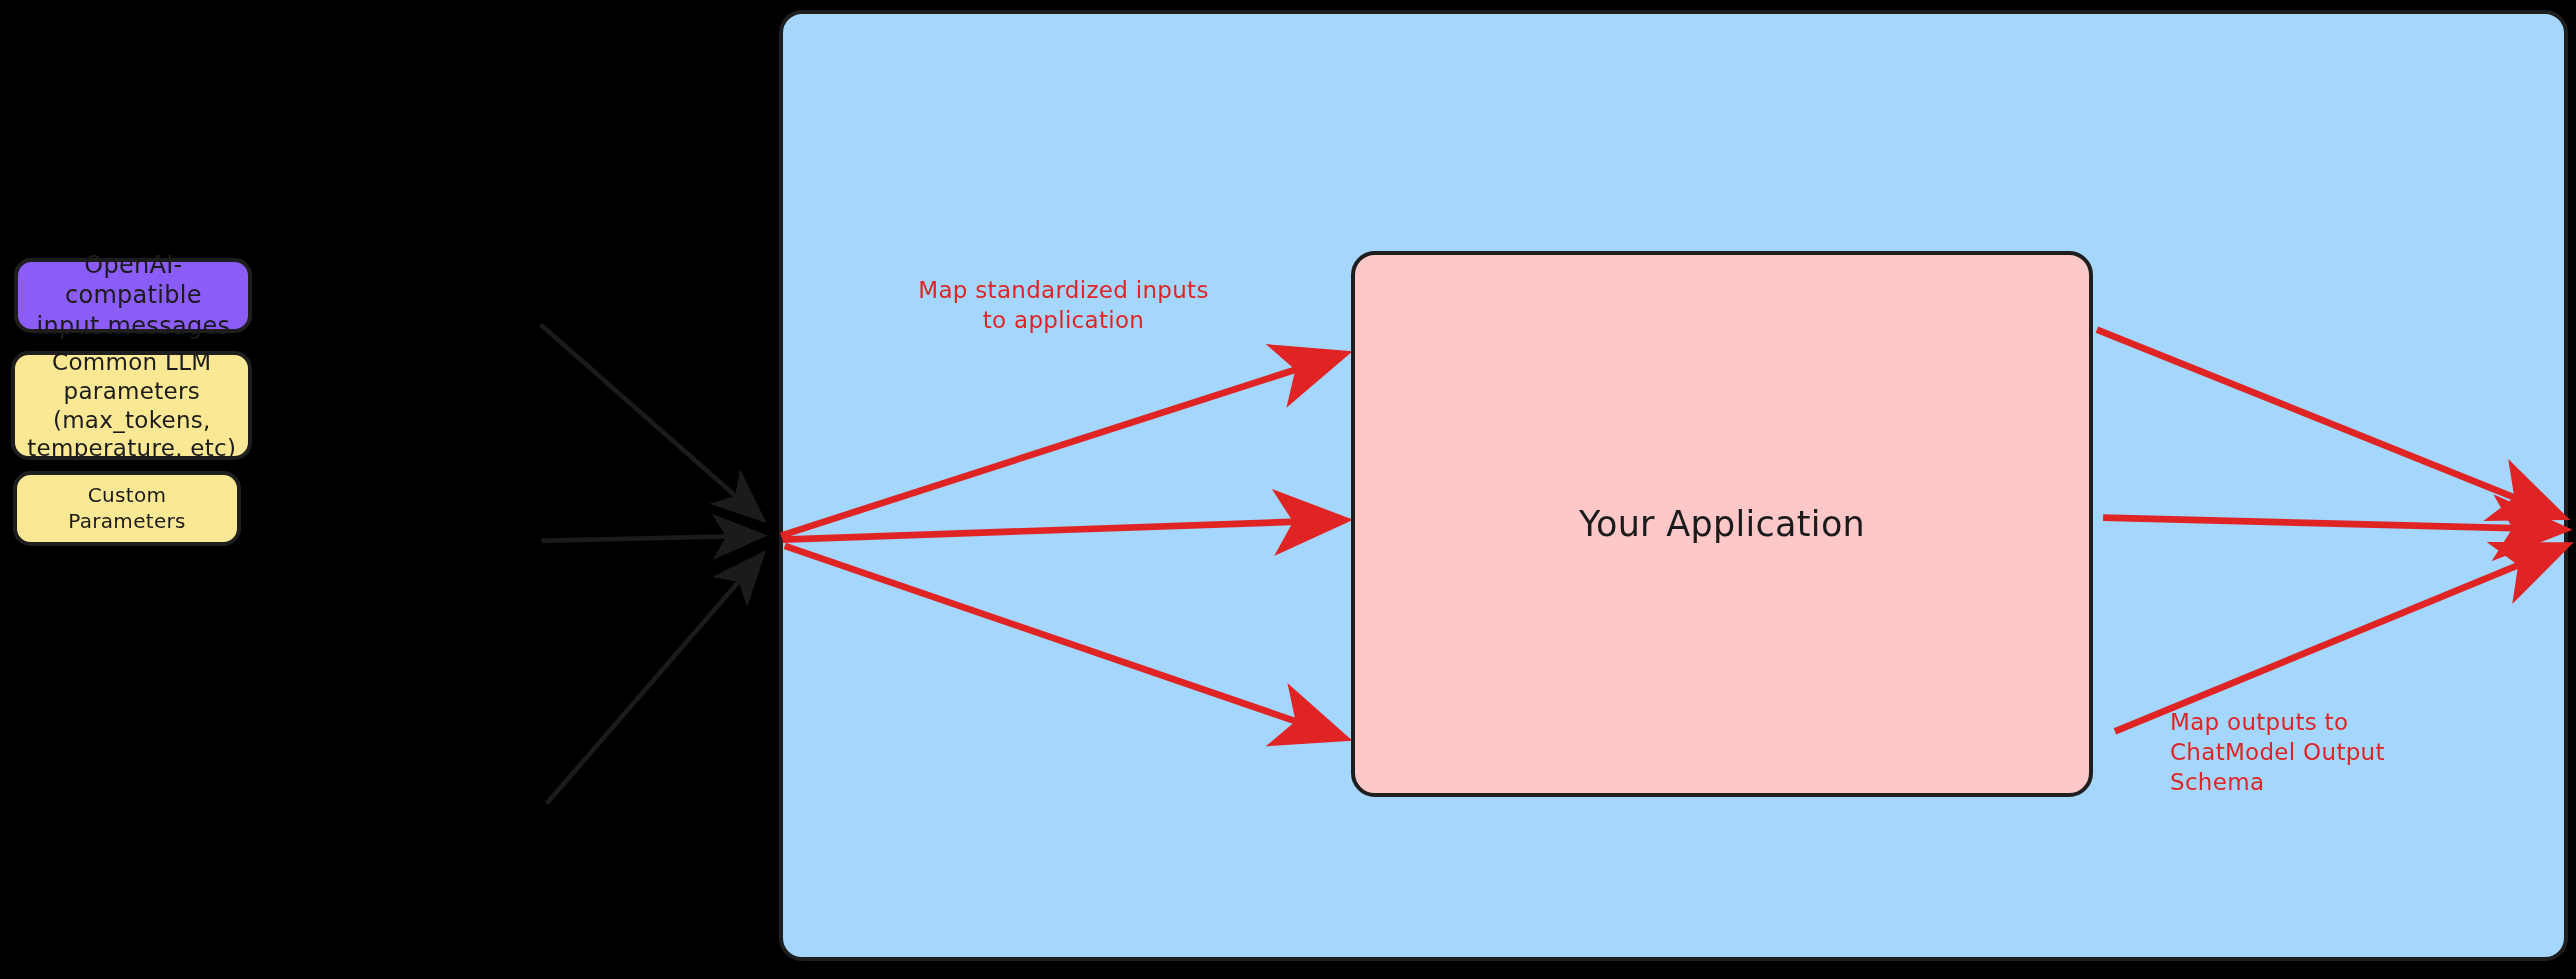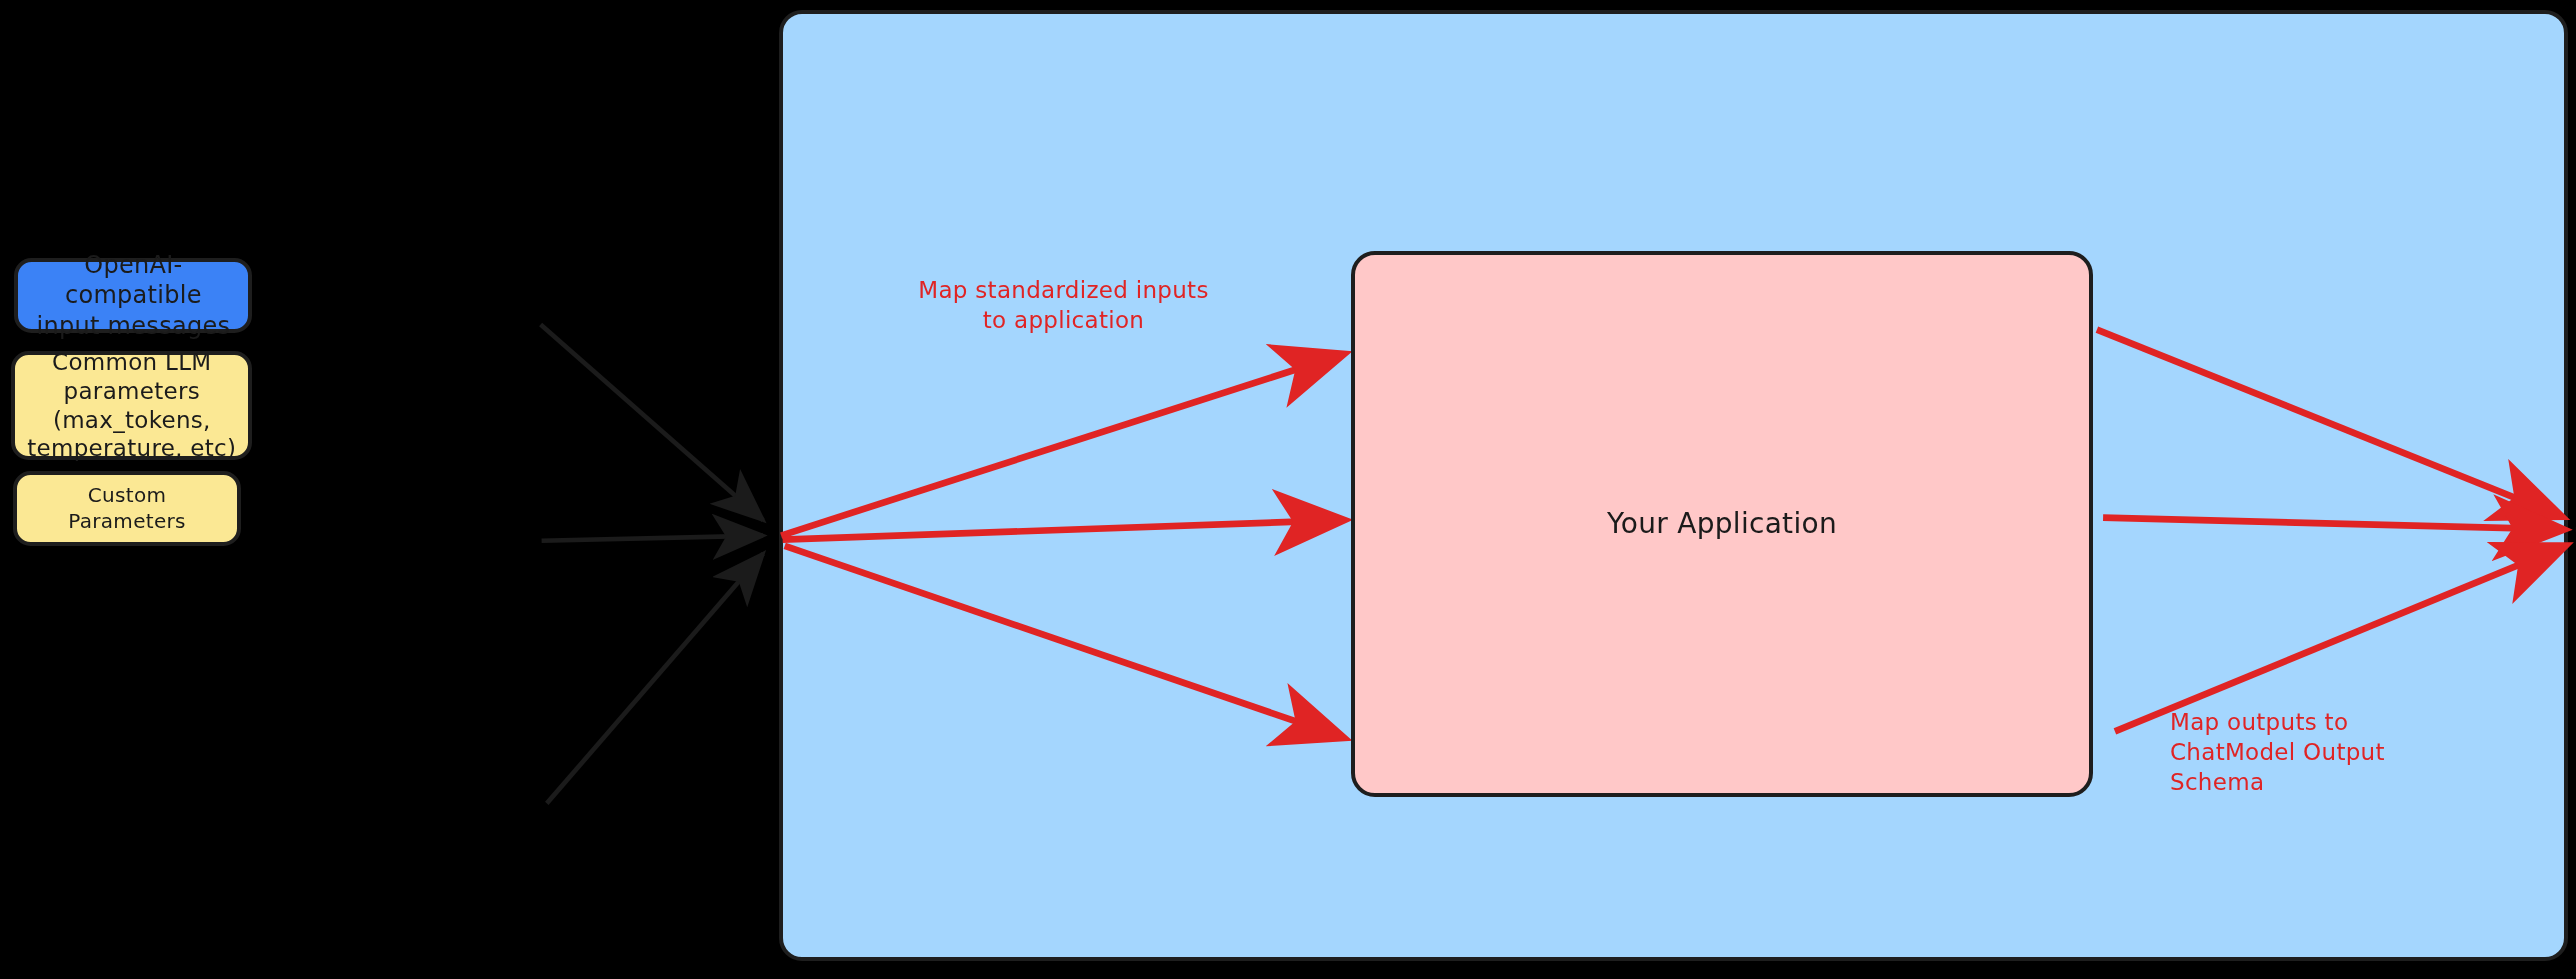--- a/index.html
+++ b/index.html
@@ -24,21 +24,21 @@
     justify-content: center;
     text-align: center;
     border: 4.6px solid #1e1e1e;
     border-radius: 17.5px;
     color: #1b1b1b;
     line-height: 1.26;
     letter-spacing: 0.3px;
     white-space: pre-line;
     padding: 5.2px 9.3px;
   }
-  .node-green  { background: #3b82f6; }
+  .node-green  { background: #8b5cf6; }
   .node-yellow { background: #fbe894; }
   .node-pink   { background: #ffc8c8; }
   .node-blue   { background: #a4d6fe; }
 
   
   #container-box {
     left: 779px;
     top: 10.3px;
     width: 1789px;
     height: 951px;
@@ -69,21 +69,21 @@
   }
   #node-custom-params {
     left: 13px;  top: 471px;  width: 228px;  height: 75px;
     font-size: 20px;
   }
 
   
   #node-your-application {
     left: 1351px;  top: 251px;  width: 742px;  height: 546px;
     border-radius: 24px;
-    font-size: 28px;
+    font-size: 35px;
   }
 
   
   .annotation {
     position: absolute;
     color: #e02424;
     white-space: pre-line;
     letter-spacing: 0.3px;
     line-height: 1.3;
   }

